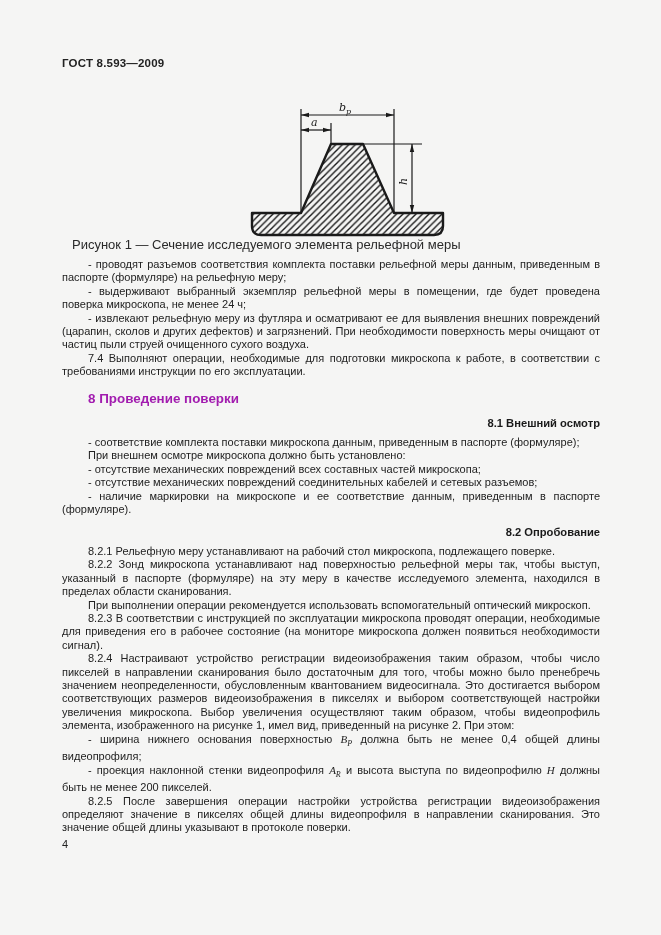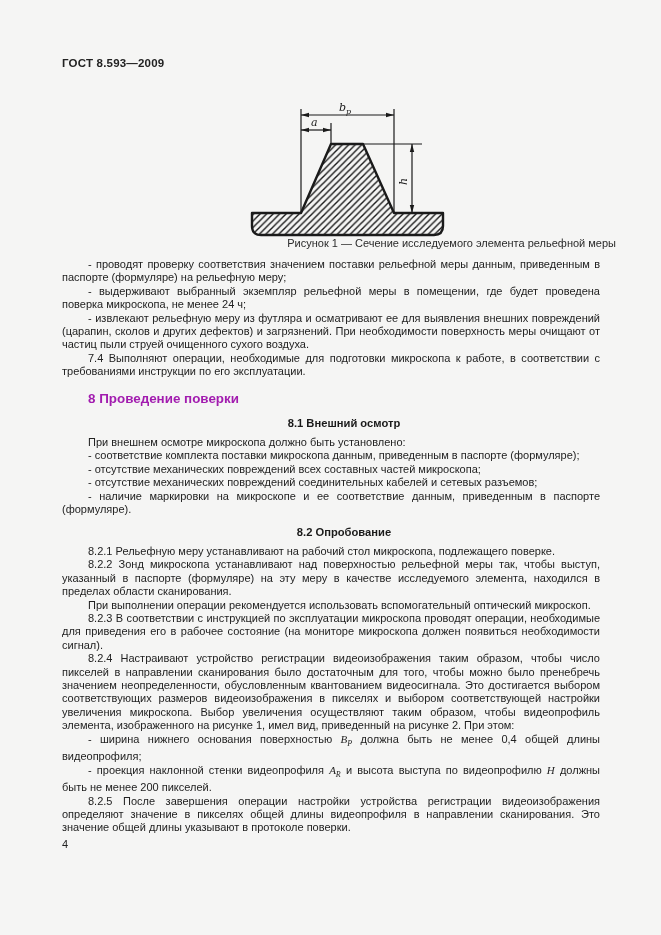--- a/index.html
+++ b/index.html
@@ -12,30 +12,30 @@
     overflow:hidden;
     margin:0 auto;
     padding-left:37px;
   }
   .gost-header{
     position:absolute;left:62px;top:57px;
     font-size:11.5px;font-weight:700;letter-spacing:.2px;color:#222;
   }
   .figure-wrap{position:absolute;left:245px;top:99px;width:220px;height:148px;}
   .figure-caption{
-    position:absolute;left:46px;top:237px;width:570px;
-    text-align:right;font-size:11px;color:#2a2a2a;
+    position:absolute;left:72px;top:237px;width:570px;
+    text-align:left;font-size:13px;color:#2a2a2a;
   }
   .doc-body{
     position:absolute;left:62px;top:258px;width:538px;
     font-size:11px;line-height:13.4px;text-align:justify;color:#222;
   }
   .doc-body p{margin:0;text-indent:26px;}
   .doc-body p.h1{font-size:13.4px;font-weight:700;margin:12px 0 10px;line-height:16px;color:#a21caf;text-align:left;}
-  .doc-body p.h2{font-size:11.2px;font-weight:700;margin:9px 0 6px;color:#1a1a1a;text-align:center;}
+  .doc-body p.h2{font-size:11.2px;font-weight:700;margin:9px 0 6px;color:#1a1a1a;text-align:right;}
   .it{font-style:italic;font-family:"Liberation Serif", serif;}
   .sub{vertical-align:sub;font-size:8px;}
   .page-number{position:absolute;left:62px;top:838px;font-size:11px;color:#222;}
   .dim-label{font-family:"DejaVu Serif", serif;font-style:italic;font-size:11px;fill:#1a1a1a;}
   .dim-sub{font-size:8px;}
 </style>
 </head>
 <body>
 
 <div class="page">
@@ -78,28 +78,28 @@
         <polygon points="167,45 164.8,53 169.2,53" stroke="none"></polygon>
         <polygon points="167,114 164.8,106 169.2,106" stroke="none"></polygon>
       </g>
       <text class="dim-label" transform="translate(162,86) rotate(-90)">h</text>
     </svg>
   </div>
 
   <div class="figure-caption">Рисунок 1 — Сечение исследуемого элемента рельефной меры</div>
 
   <div class="doc-body" id="doc-body">
-      <p><span>- проводят проверку соответствия значением поставки рельефной меры данным, приведенным в паспорте (формуляре) на рельефную меру;</span></p>
+      <p><span>- проводят разъемов соответствия комплекта поставки рельефной меры данным, приведенным в паспорте (формуляре) на рельефную меру;</span></p>
       <p><span>- выдерживают выбранный экземпляр рельефной меры в помещении, где будет проведена поверка микроскопа, не менее 24 ч;</span></p>
       <p><span>- извлекают рельефную меру из футляра и осматривают ее для выявления внешних повреждений (царапин, сколов и других дефектов) и загрязнений. При необходимости поверхность меры очищают от частиц пыли струей очищенного сухого воздуха.</span></p>
       <p><span>7.4 Выполняют операции, необходимые для подготовки микроскопа к работе, в соответствии с требованиями инструкции по его эксплуатации.</span></p>
       <p class="h1"><span>8 Проведение поверки</span></p>
       <p class="h2"><span>8.1 Внешний осмотр</span></p>
+      <p><span>- соответствие комплекта поставки микроскопа данным, приведенным в паспорте (формуляре);</span></p>
       <p><span>При внешнем осмотре микроскопа должно быть установлено:</span></p>
-      <p><span>- соответствие комплекта поставки микроскопа данным, приведенным в паспорте (формуляре);</span></p>
       <p><span>- отсутствие механических повреждений всех составных частей микроскопа;</span></p>
       <p><span>- отсутствие механических повреждений соединительных кабелей и сетевых разъемов;</span></p>
       <p><span>- наличие маркировки на микроскопе и ее соответствие данным, приведенным в паспорте (формуляре).</span></p>
       <p class="h2"><span>8.2 Опробование</span></p>
       <p><span>8.2.1 Рельефную меру устанавливают на рабочий стол микроскопа, подлежащего поверке.</span></p>
       <p><span>8.2.2 Зонд микроскопа устанавливают над поверхностью рельефной меры так, чтобы выступ, указанный в паспорте (формуляре) на эту меру в качестве исследуемого элемента, находился в пределах области сканирования.</span></p>
       <p><span>При выполнении операции рекомендуется использовать вспомогательный оптический микроскоп.</span></p>
       <p><span>8.2.3 В соответствии с инструкцией по эксплуатации микроскопа проводят операции, необходимые для приведения его в рабочее состояние (на мониторе микроскопа должен появиться необходимости сигнал).</span></p>
       <p><span>8.2.4 Настраивают устройство регистрации видеоизображения таким образом, чтобы число пикселей в направлении сканирования было достаточным для того, чтобы можно было пренебречь значением неопределенности, обусловленным квантованием видеосигнала. Это достигается выбором соответствующих размеров видеоизображения в пикселях и выбором соответствующей настройки увеличения микроскопа. Выбор увеличения осуществляют таким образом, чтобы видеопрофиль элемента, изображенного на рисунке 1, имел вид, приведенный на рисунке 2. При этом:</span></p>
       <p><span>- ширина нижнего основания поверхностью </span><span class="it">B</span><span class="it sub">P</span><span> должна быть не менее 0,4 общей длины видеопрофиля;</span></p>

